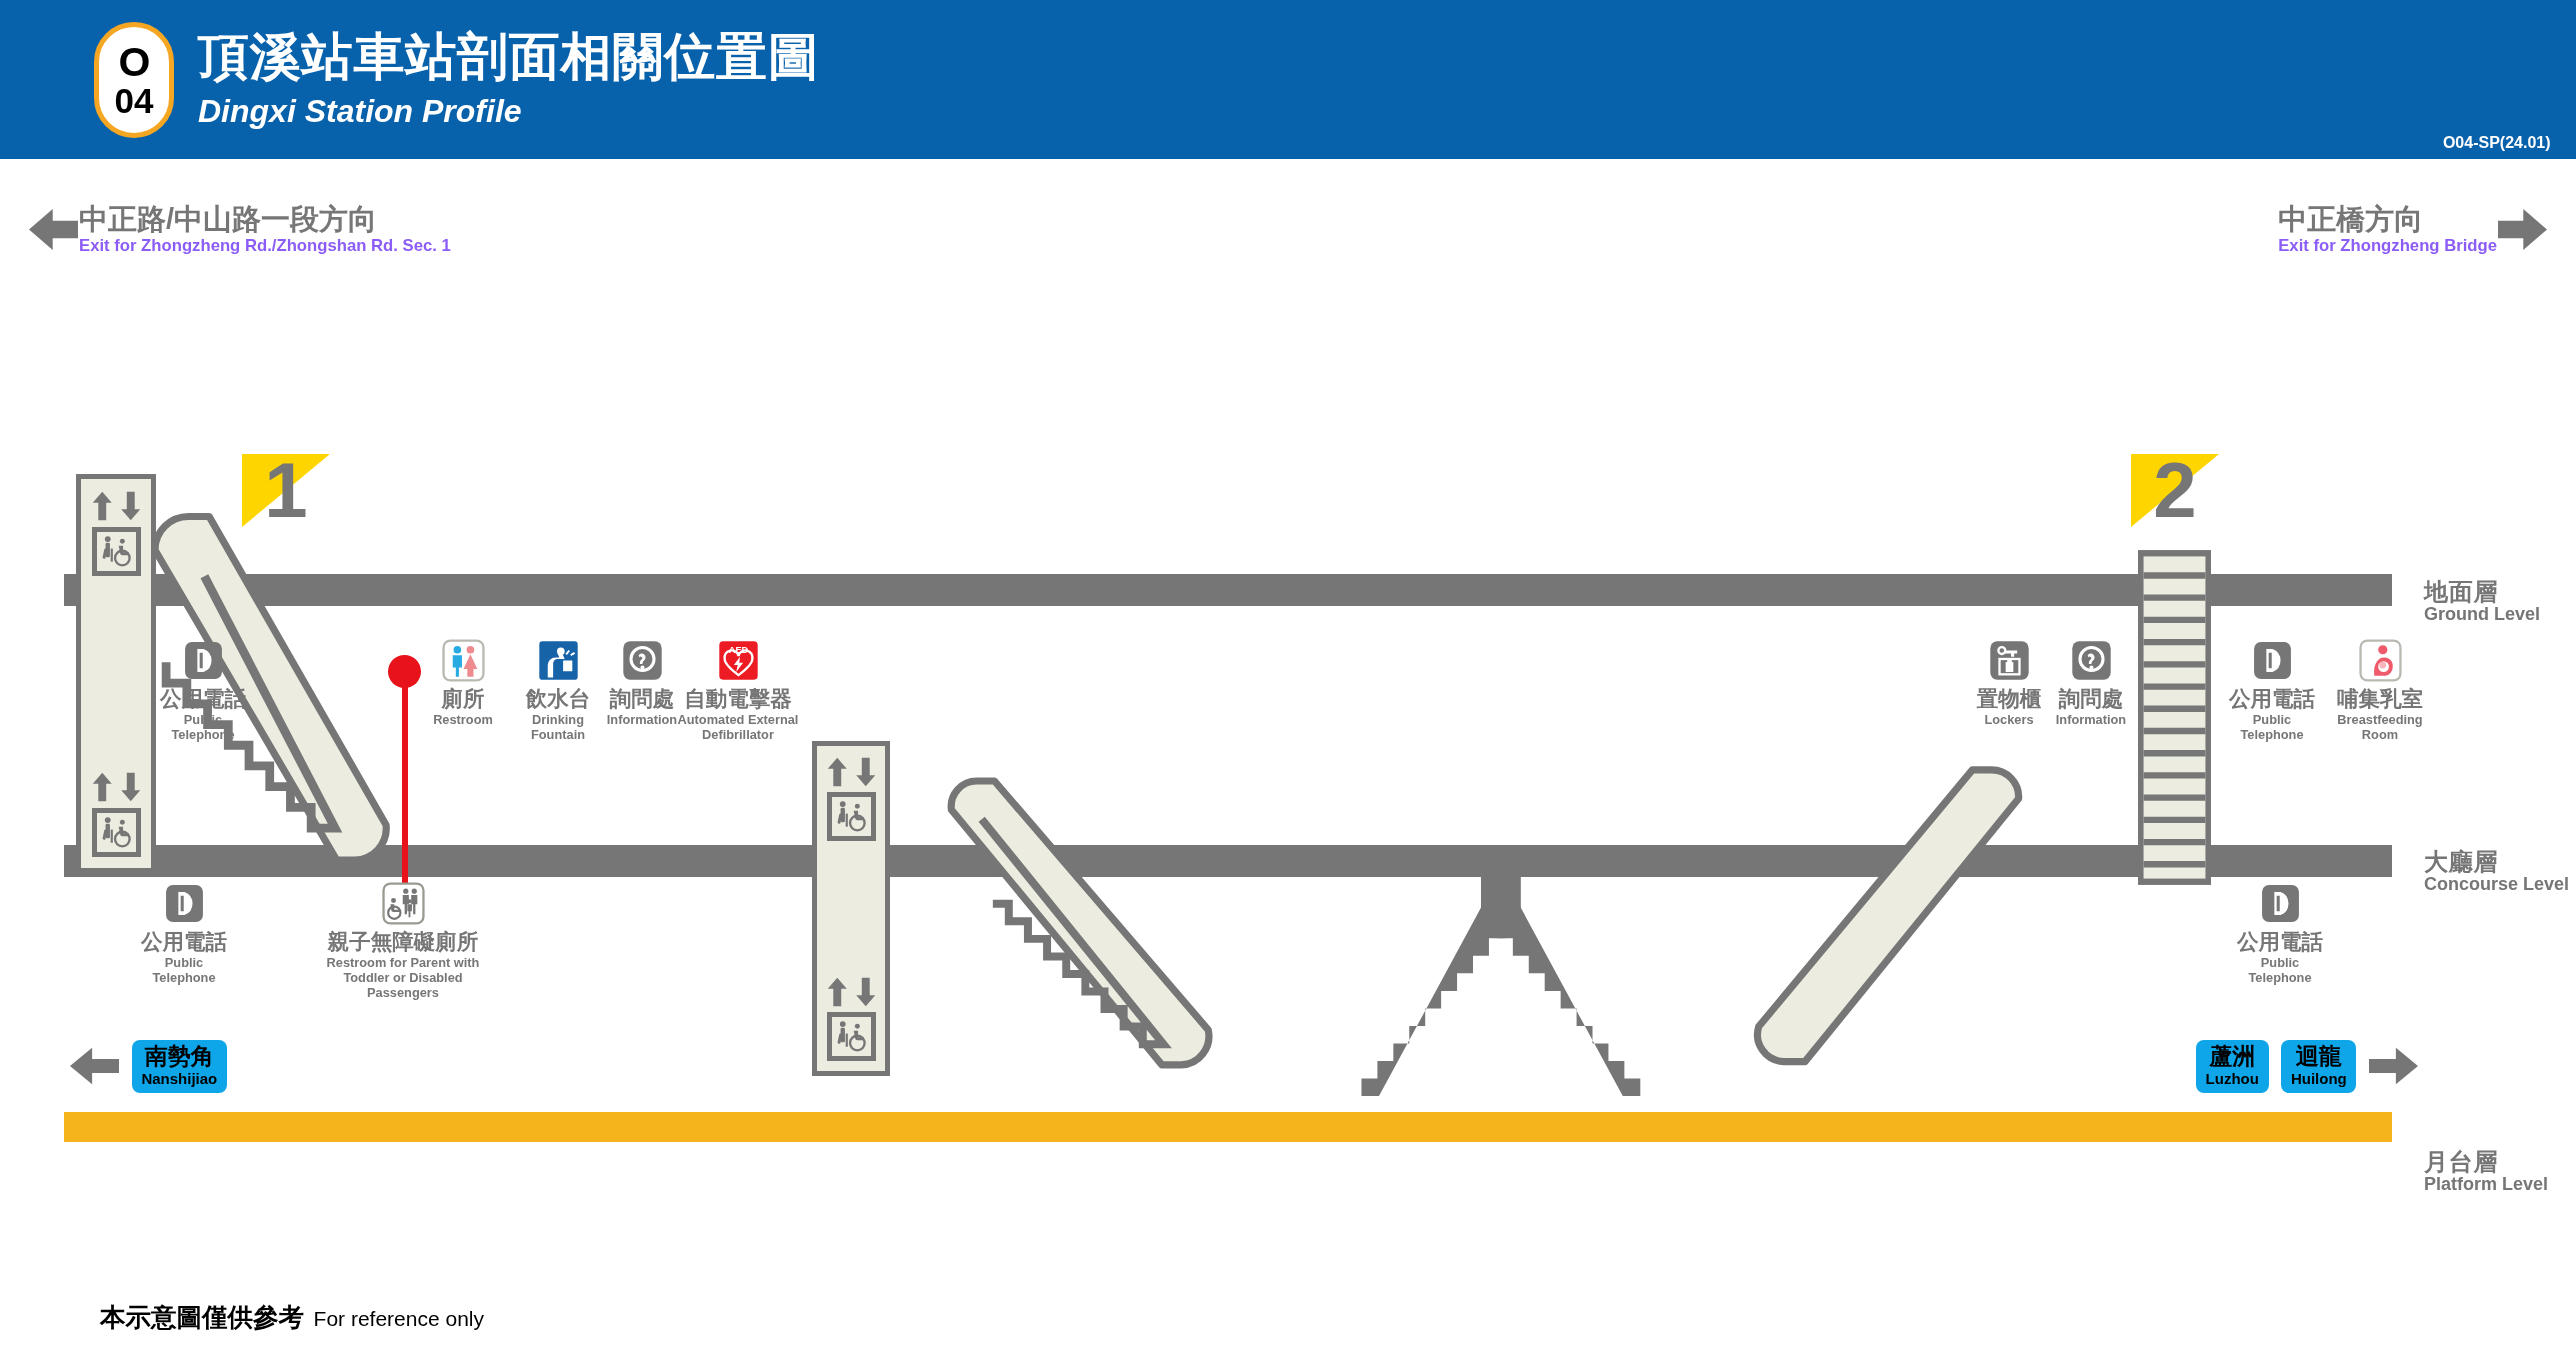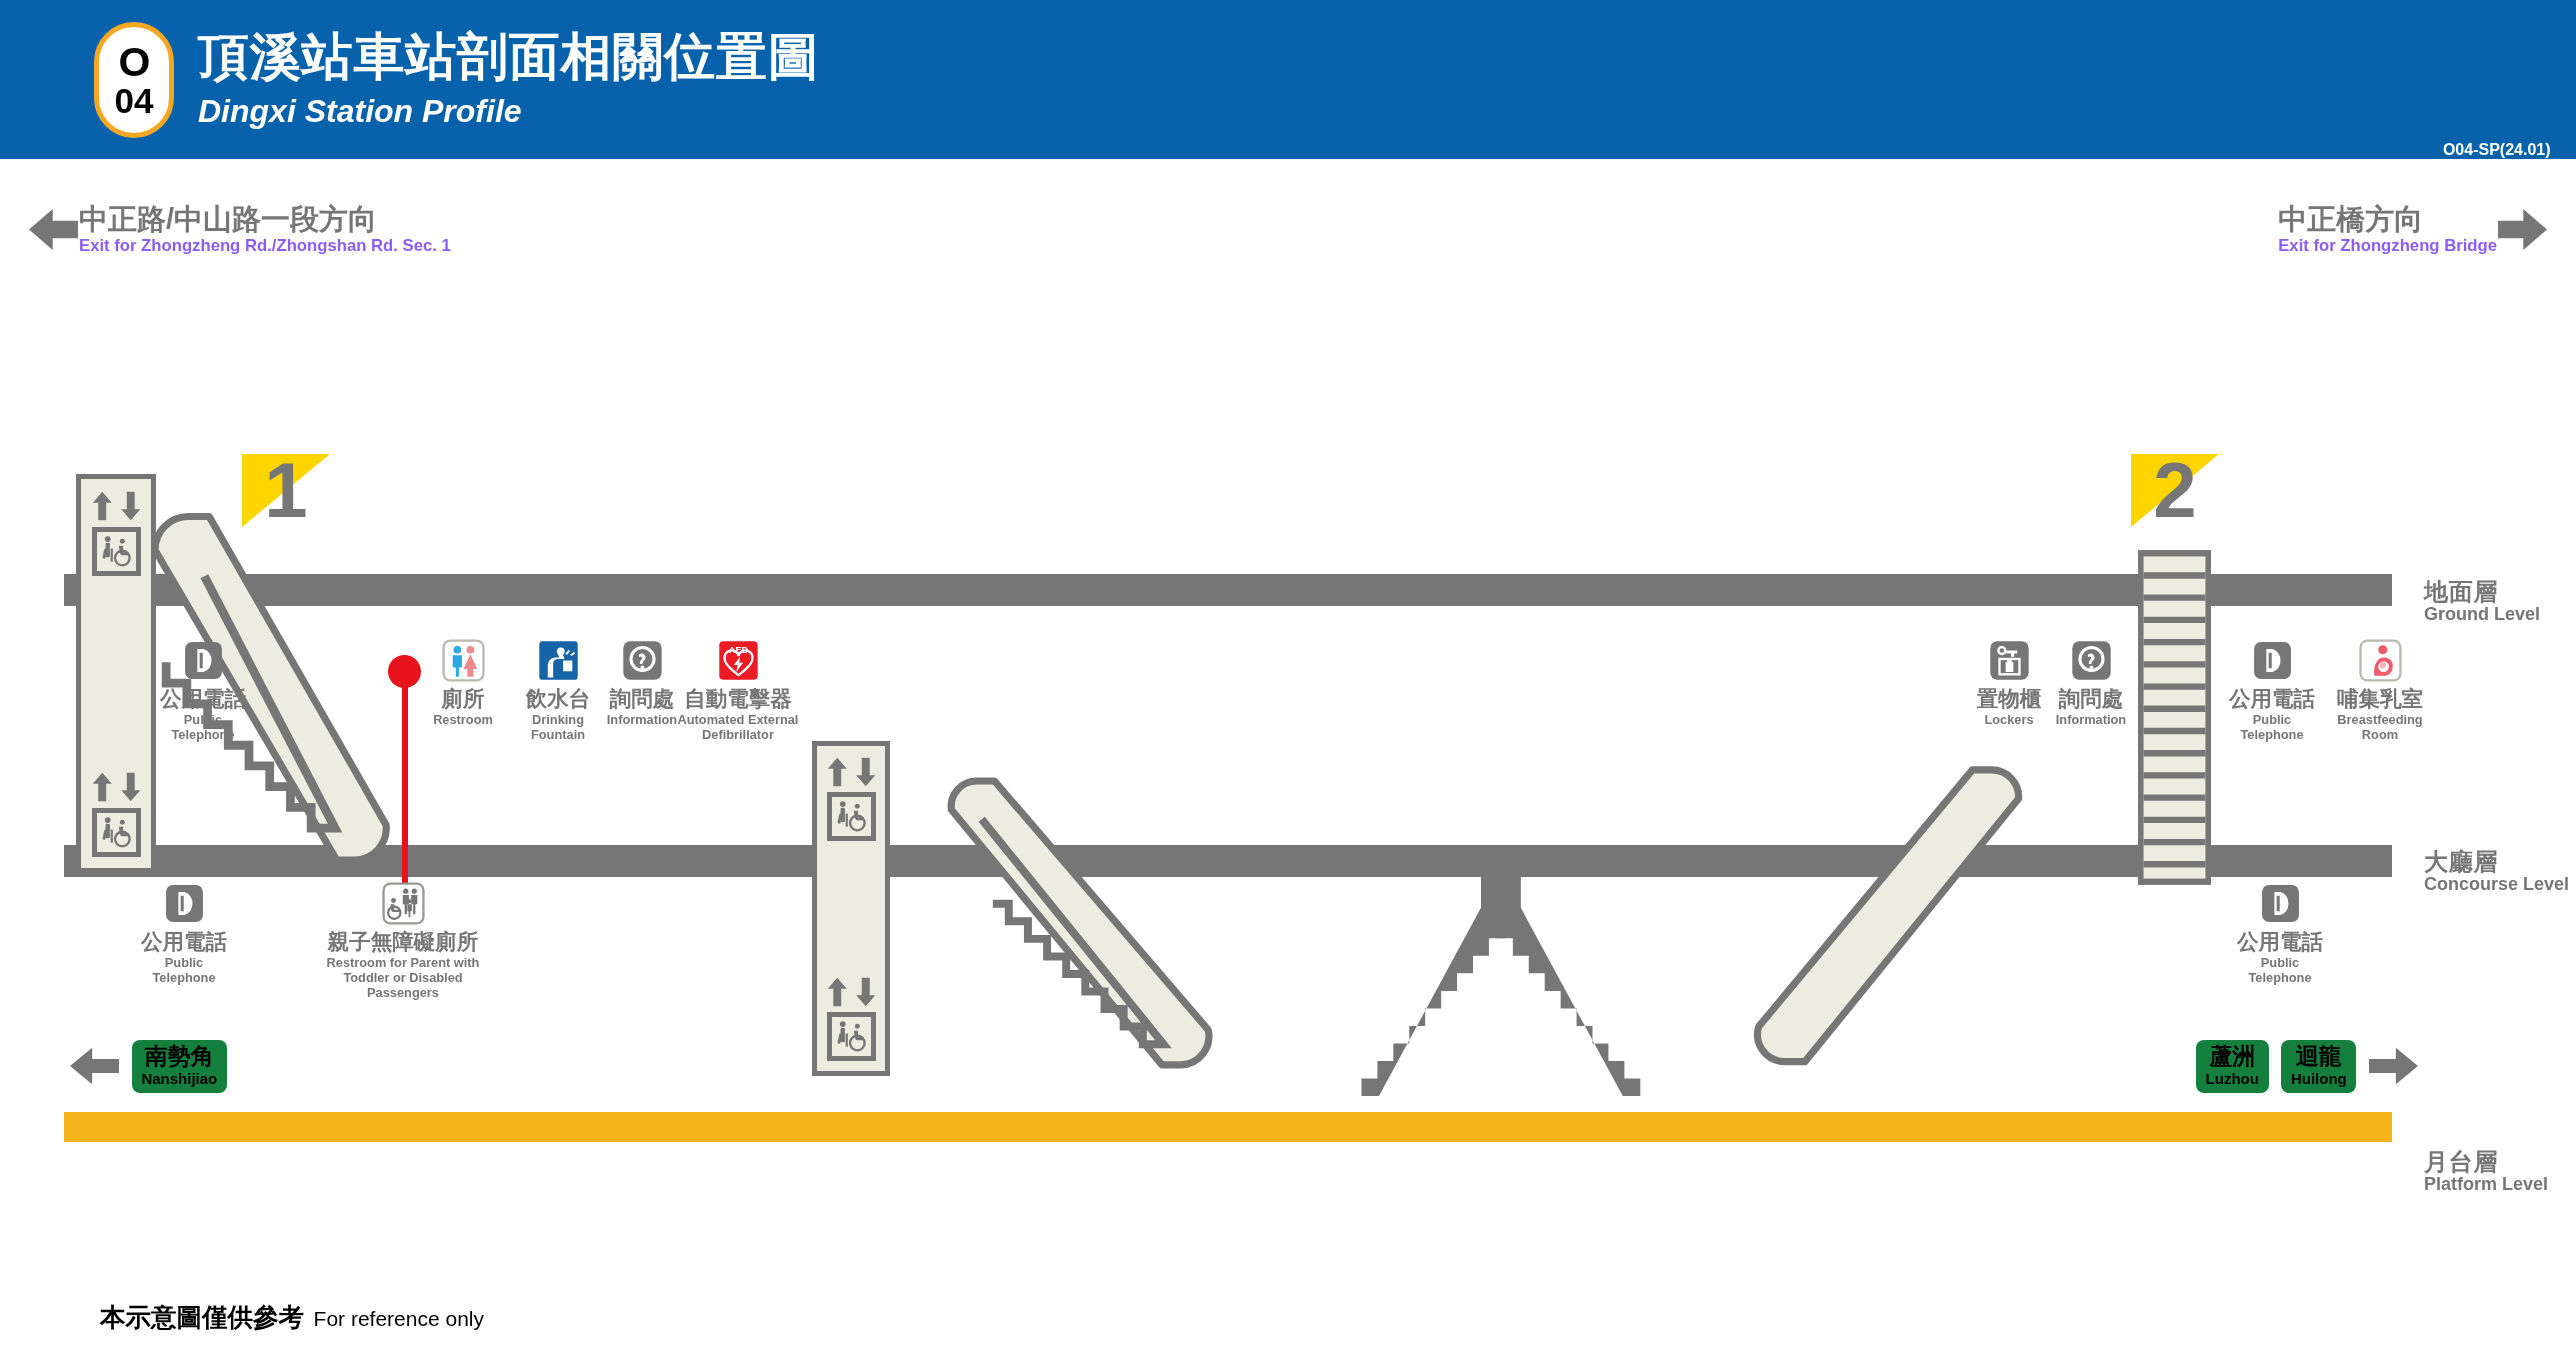--- a/index.html
+++ b/index.html
@@ -20,21 +20,21 @@
     position:absolute; left:94px; top:22px; width:80px; height:116px;
     background:#ffffff; border:5.6px solid #f5a623; border-radius:40px;
     display:flex; flex-direction:column; align-items:center; justify-content:center;
     color:#000;
   }
   .station-badge .line-letter { font-size:41px; font-weight:700; line-height:40px; letter-spacing:-0.8px;}
   .station-badge .st-num { font-size:35px; font-weight:700; line-height:37px; }
   .title-block { position:absolute; left:198px; top:14.4px; }
   .title-zh { font-size:51px; font-weight:700; color:#fff; letter-spacing:0.8px; line-height:61px;margin-top:12px; }
   .title-en { font-size:32px; font-weight:700; color:#fff; letter-spacing:0px; line-height:41px; margin-top:3.2px; font-style:italic;}
-  .doc-code { position:absolute; right:25.5px; top:134px; font-size:16px; font-weight:700; color:#fff;margin-top:7px; }
+  .doc-code { position:absolute; right:25.5px; top:134px; font-size:16px; font-weight:700; color:#fff; }
 
   
   .dirs { position:absolute; left:0; top:203px; width:2576px; height:72px; }
   .dir { position:absolute; display:flex; align-items:center; gap:1px; }
   .dir.left { left:29px; top:0; }
   .dir.right { right:29px; top:0; }
   .dir-arrow { width:49px; height:45px; flex:none; }
   .dir-txt-zh { font-size:29px; font-weight:700; color:#767676; line-height:32px; white-space:nowrap;}
   .dir-txt-en { font-size:16.7px; font-weight:700; color:#8b5cf6; line-height:21px; white-space:nowrap;}
   .dir.right .dir-txt { }
@@ -66,21 +66,21 @@
 
   
   .fac { position:absolute; display:flex; flex-direction:column; align-items:center; width:96px; }
   .fac-icon { width:45px; height:45px; display:flex; align-items:center; justify-content:center; }
   .fac-zh { font-size:21.5px; font-weight:700; color:#767676; line-height:25px; white-space:nowrap; margin-top:4px; letter-spacing:0px;}
   .fac-en { font-size:12.8px; font-weight:700; color:#767676; line-height:15px; text-align:center; }
   .fac-en.wide { width:183px; }
 
   
   .dest-row { position:absolute; display:flex; align-items:center; gap:12.8px; }
-  .dest-badge { background:#15803d; border-radius:8px; padding:4px 9.6px 5.6px 9.6px; text-align:center; }
+  .dest-badge { background:#0ea5e9; border-radius:8px; padding:4px 9.6px 5.6px 9.6px; text-align:center; }
   .dest-zh { font-size:23px; font-weight:700; color:#000; line-height:25.5px; white-space:nowrap;}
   .dest-en { font-size:15px; font-weight:700; color:#000; line-height:17.5px; white-space:nowrap;}
 
   
   .footer { position:absolute; left:70px; top:1300px; display:flex; align-items:baseline; gap:9.6px; }
   .footer-zh { font-size:25.5px; font-weight:700; color:#000;margin-left:30px; }
   .footer-en { font-size:21px; font-weight:400; color:#000; }
 
   svg { display:block; }
 </style>

